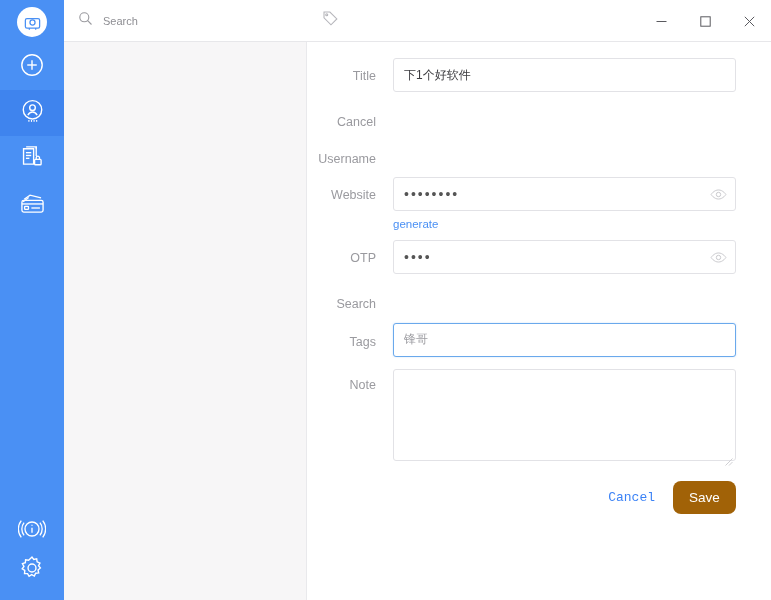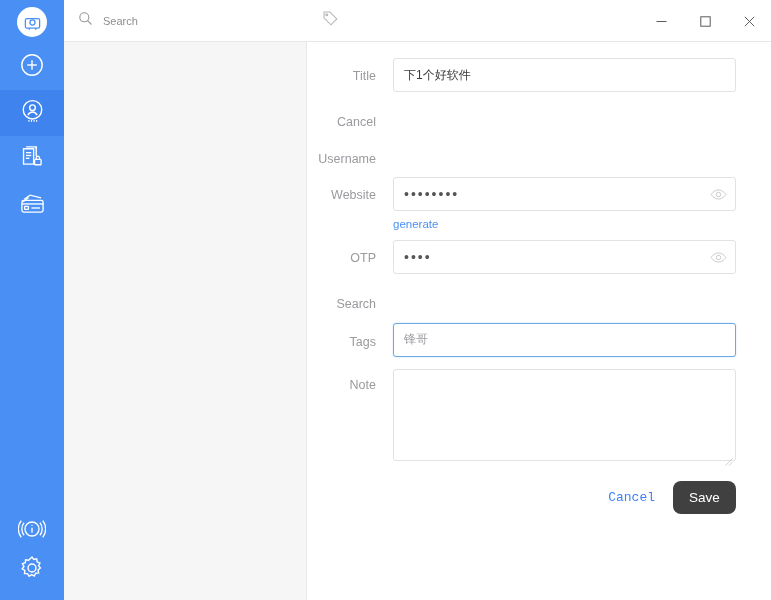--- a/index.html
+++ b/index.html
@@ -205,21 +205,21 @@
   }
   .cancel-btn {
     font-size: 13px;
     color: #3b82f6;
     background: none;
     border: none;
     cursor: pointer;
     font-family: Liberation Mono, monospace;
   }
   .save-btn {
-    background: #404040;
+    background: #a16207;
     color: #ffffff;
     border: none;
     border-radius: 8px;
     width: 63px;
     height: 33px;
     font-size: 13.5px;
     cursor: pointer;
     font-family: "Liberation Sans", "DejaVu Sans", sans-serif;
   }
   .row-tags .field-label { padding-top: 13px; }

